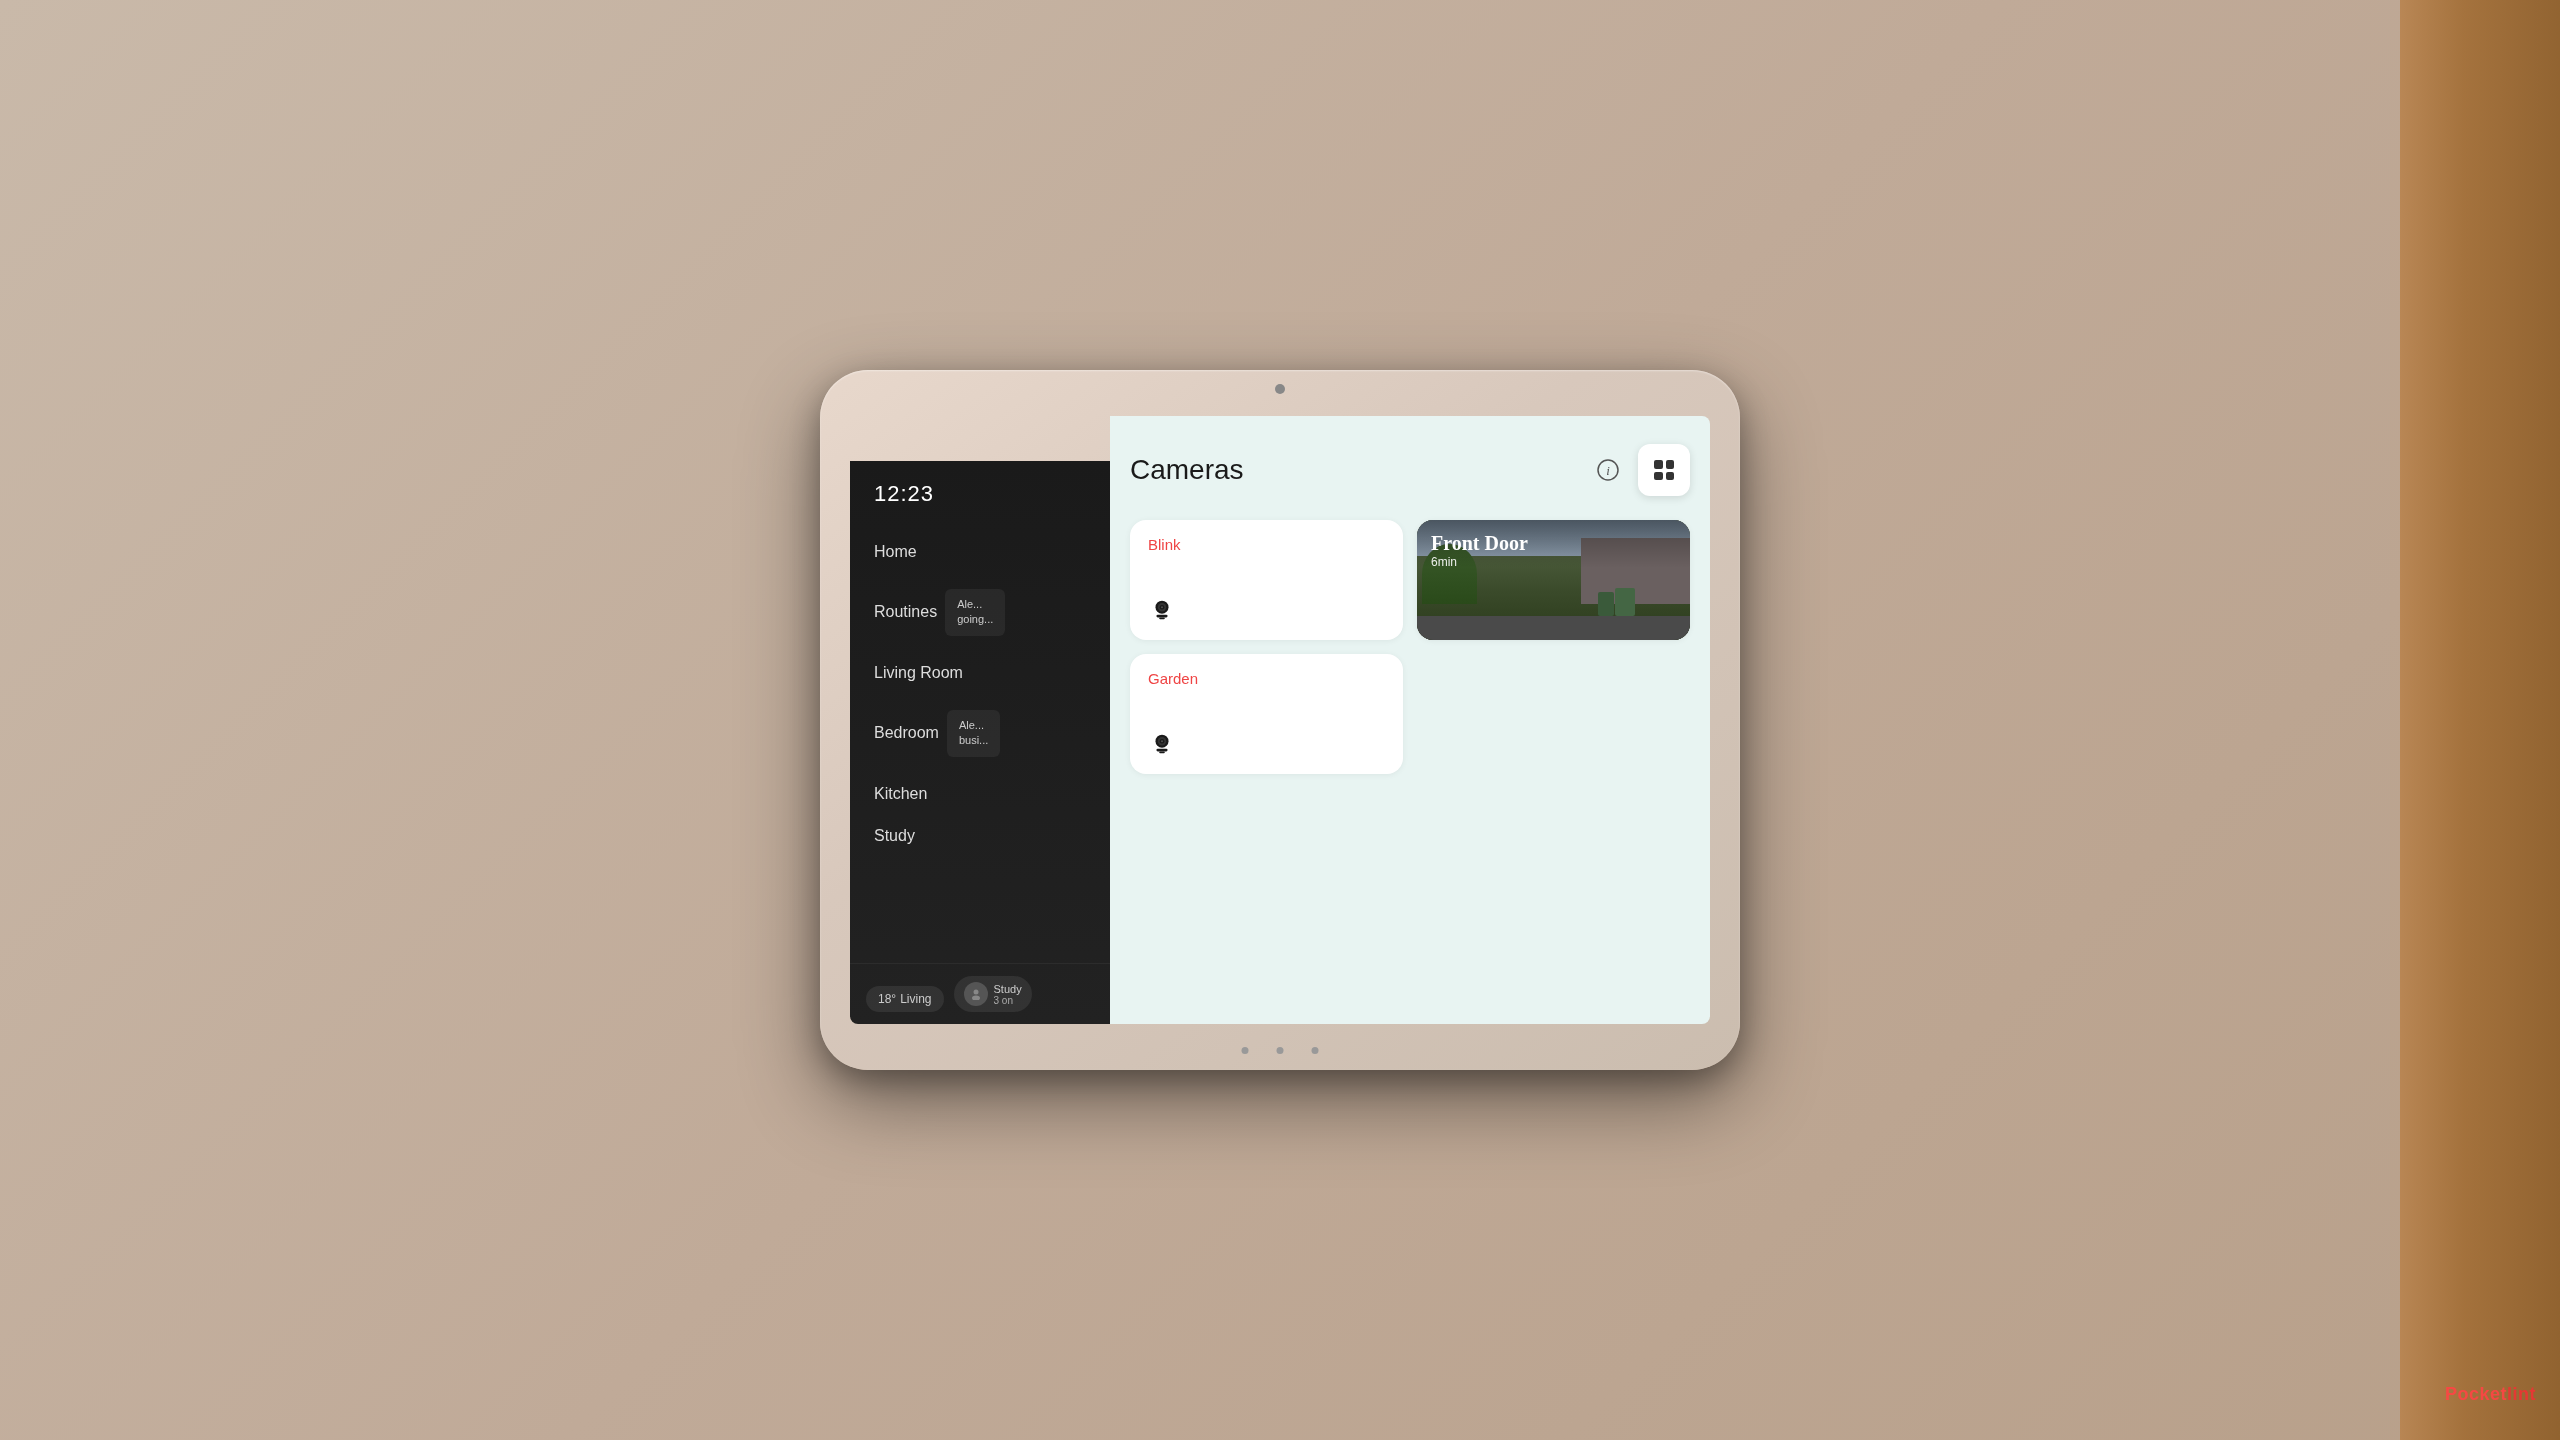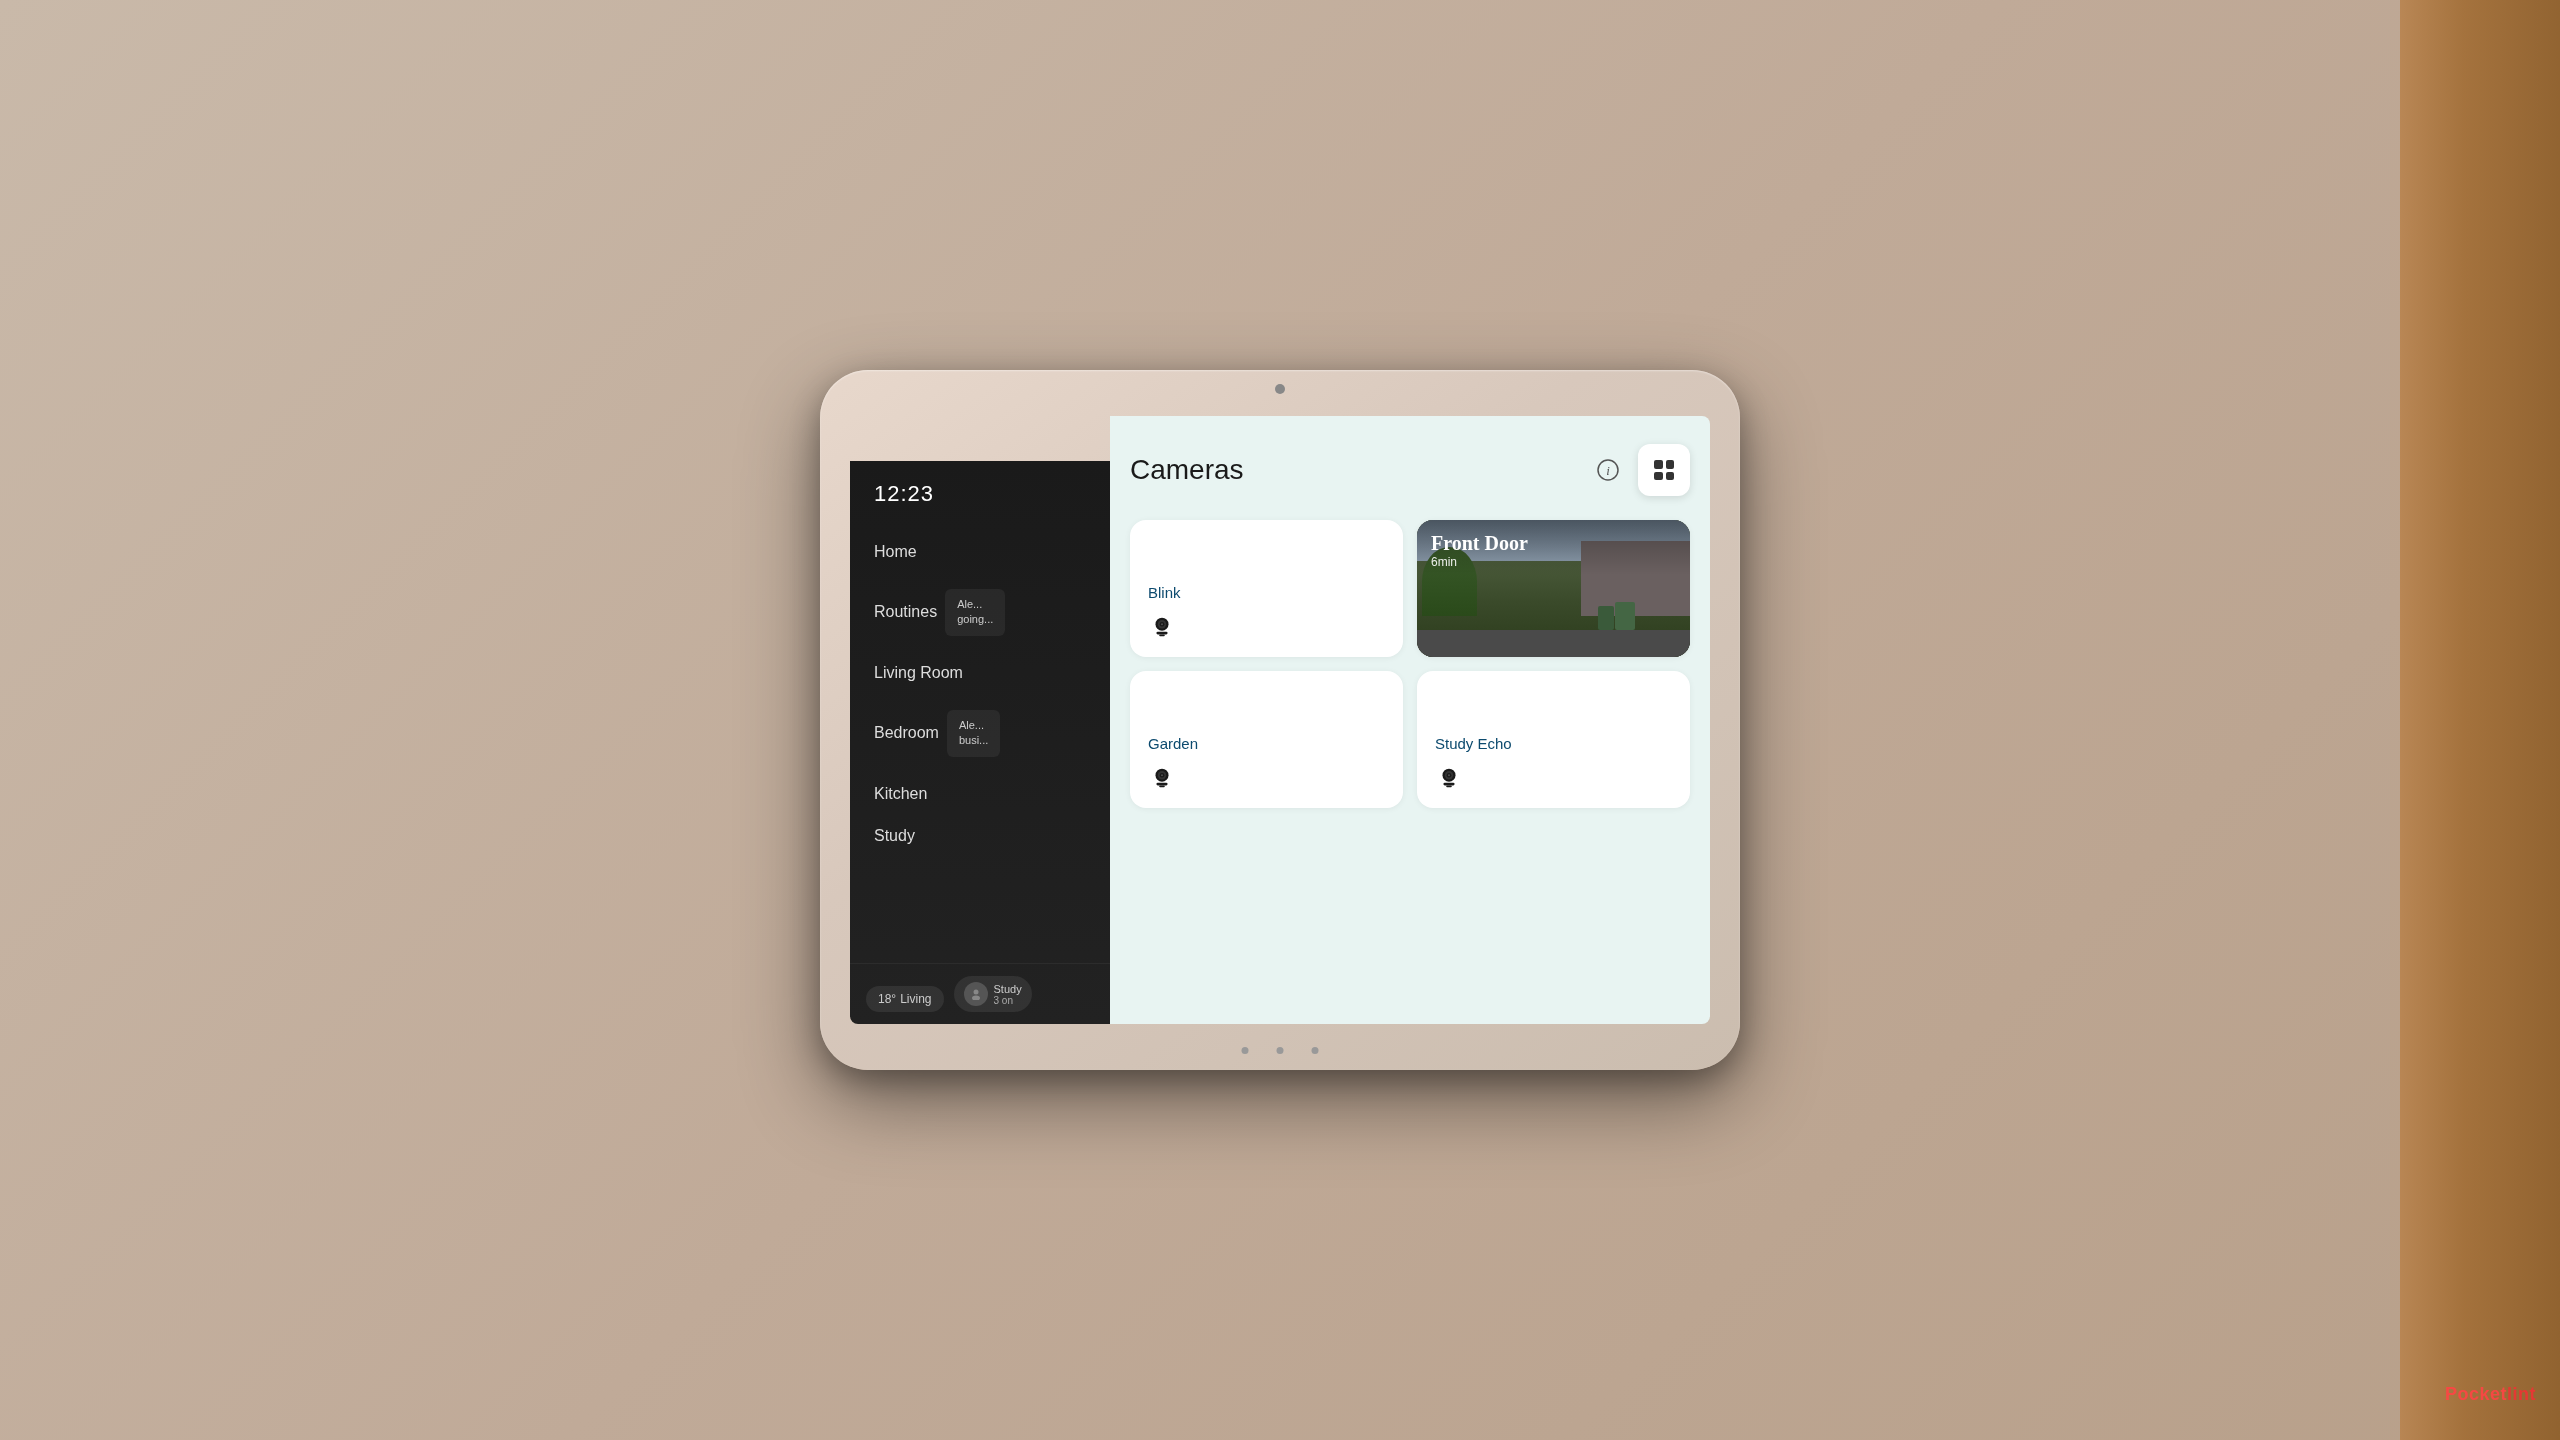--- a/index.html
+++ b/index.html
@@ -349,23 +349,22 @@
     }
 
     .thumb-time {
       font-size: 12px;
       opacity: 0.9;
     }
 
     .camera-name {
       font-size: 15px;
       font-weight: 500;
-      color: #0c4a6e;
+      color: #ef4444;
       margin-bottom: auto;
-      margin-top: 48px;
     }
 
     .camera-icon {
       width: 28px;
       height: 28px;
       display: flex;
       align-items: center;
       justify-content: center;
       margin-top: 12px;
     }
@@ -521,33 +520,20 @@
               <circle cx="14" cy="11" r="7" fill="#1a1a1a"></circle>
               <circle cx="14" cy="11" r="4.5" fill="#333"></circle>
               <circle cx="14" cy="11" r="2.5" fill="#1a1a1a"></circle>
               <circle cx="14" cy="11" r="1" fill="#555"></circle>
               <rect x="8" y="19" width="12" height="3" rx="1.5" fill="#1a1a1a"></rect>
               <rect x="11" y="22" width="6" height="2" rx="1" fill="#1a1a1a"></rect>
             </svg>
           </div>
         </div>
 
-        <div class="camera-card">
-          <span class="camera-name">Study Echo</span>
-          <div class="camera-icon">
-            <svg class="cam-svg" viewBox="0 0 28 28">
-              <circle cx="14" cy="11" r="7" fill="#1a1a1a"></circle>
-              <circle cx="14" cy="11" r="4.5" fill="#333"></circle>
-              <circle cx="14" cy="11" r="2.5" fill="#1a1a1a"></circle>
-              <circle cx="14" cy="11" r="1" fill="#555"></circle>
-              <rect x="8" y="19" width="12" height="3" rx="1.5" fill="#1a1a1a"></rect>
-              <rect x="11" y="22" width="6" height="2" rx="1" fill="#1a1a1a"></rect>
-            </svg>
-          </div>
-        </div>
 
 
       </div>
     </div>
 
   </div>
 
   <div class="tablet-dots">
     <div class="tablet-dot"></div>
     <div class="tablet-dot"></div>

